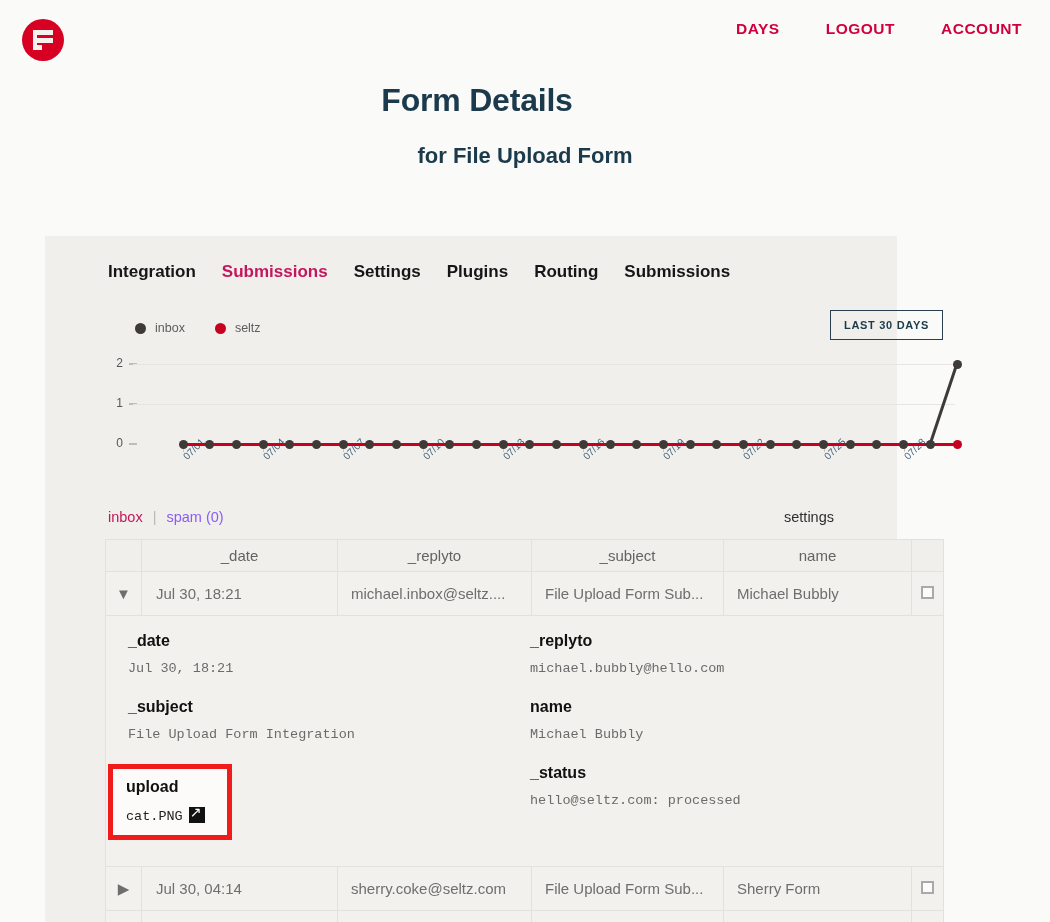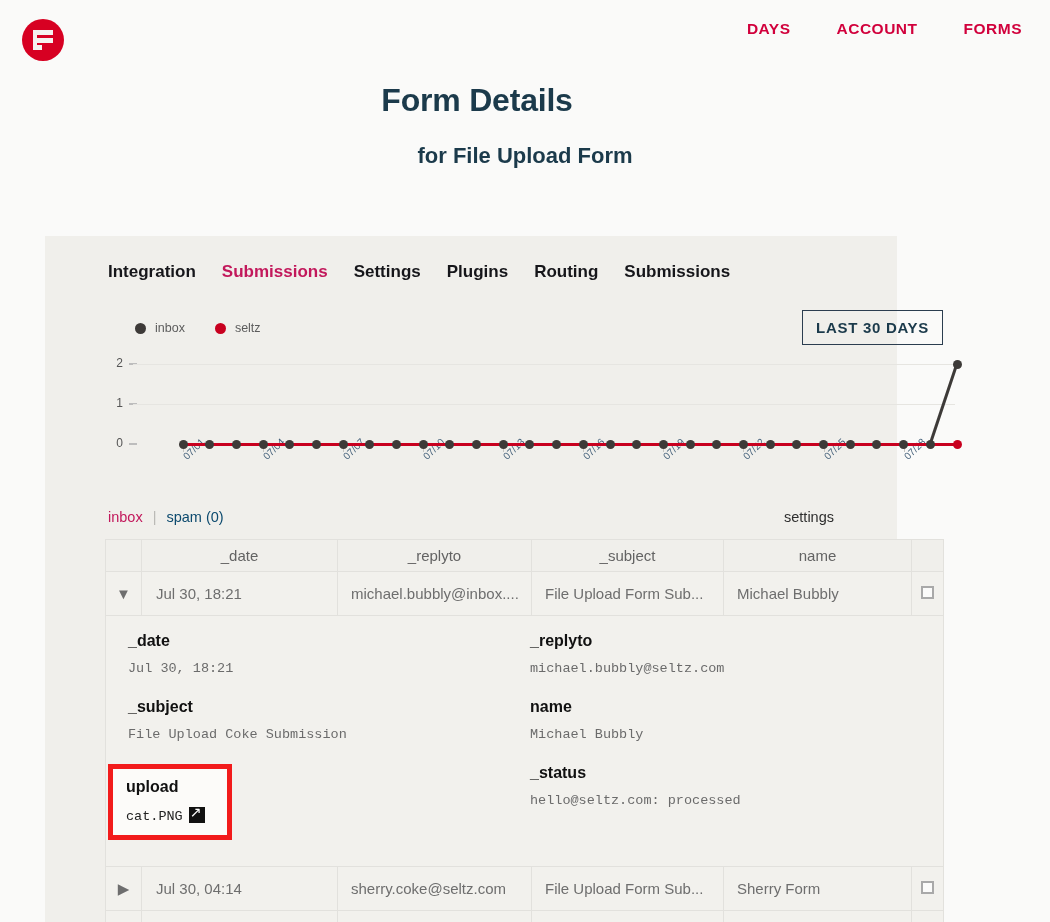--- a/index.html
+++ b/index.html
@@ -90,21 +90,21 @@
   .legend-item { display: flex; gap: 9px; align-items: center; }
   .legend-dot { width: 11px; height: 11px; border-radius: 50%; }
   .legend-label { font-size: 12.5px; color: #5c5c5c; }
 
   .range-btn {
     position: absolute; right: 62px; top: 8px;
     border: 1px solid #2b3d4f;
     background: transparent;
     color: #1b3a4b;
     font-family: "Liberation Sans", sans-serif;
-    font-size: 15px; font-weight: 700;
+    font-size: 11px; font-weight: 700;
     letter-spacing: 0.7px;
     padding: 8px 13px;
     cursor: pointer;
   }
 
   .plot { position: absolute; left: 0; top: 38px; width: 960px; height: 160px; }
 
   .ylabel {
     position: absolute; width: 18px; text-align: right;
     font-size: 12px; color: #555;
@@ -137,21 +137,21 @@
   }
   .pt.spam { background: #c8001f; }
 
   
   .filters {
     position: absolute; left: 63px; top: 273px;
     display: flex; align-items: center; gap: 10px;
     font-size: 14.5px;
   }
   .filters .lnk { color: #c2185b; cursor: pointer; }
-  .filters .lnk.muted { color: #0c4a6e; }
+  .filters .lnk.muted { color: #8b5cf6; }
   .filters .sep { color: #b8b7b3; }
   .settings-link {
     position: absolute; right: 63px; top: 273px;
     font-size: 14.5px; color: #2e2e2e; cursor: pointer;
   }
 
   
   .table {
     position: absolute; left: 60px; top: 303px;
     width: 838px;
@@ -242,22 +242,22 @@
 
 <div class="topbar">
   <div class="logo">
     <span class="bar stem"></span>
     <span class="bar b1"></span>
     <span class="bar b2"></span>
     <span class="bar b3"></span>
   </div>
   <div class="nav">
     <a href="#">DAYS</a>
+    <a href="#">LOGOUT</a>
     <a href="#">ACCOUNT</a>
-    <a href="#">FORMS</a>
   </div>
 </div>
 
 <div class="page-title">Form Details</div>
 <div class="page-subtitle">for File Upload Form</div>
 
 <div class="panel">
 
   <div class="tabs">
     <span class="tab">Integration</span>
@@ -426,54 +426,54 @@
         <th>name</th>
         <th></th>
       </tr>
     </thead>
     <tbody>
 
       <tr>
         <td class="arrow-cell">▼</td>
         <td class="cell-pad">Jul 30, 18:21</td>
         <td>
-            <span class="ellip">michael.bubbly@inbox....</span>
+            <span class="ellip">michael.inbox@seltz....</span>
           </td>
         <td>
             <span class="ellip">File Upload Form Sub...</span>
           </td>
         <td>
             <span class="ellip">Michael Bubbly</span>
           </td>
         <td class="cell-center"><span class="chk"></span></td>
       </tr>
 
       <tr>
         <td class="detail-td" colspan="6">
           <div class="detail">
             <div class="dcol left">
               <div class="dfield">
                 <div class="dkey">_date</div>
                 <div class="dval">Jul 30, 18:21</div>
               </div>
               <div class="dfield">
                 <div class="dkey">_subject</div>
-                <div class="dval">File Upload Coke Submission</div>
+                <div class="dval">File Upload Form Integration</div>
               </div>
               <div class="dfield">
                 <div class="dkey">upload</div>
                 <div class="dval dark">
                   <span>cat.PNG</span><span class="ext-icon"></span>
                 </div>
               </div>
             </div>
             <div class="dcol right">
               <div class="dfield">
                 <div class="dkey">_replyto</div>
-                <div class="dval">michael.bubbly@seltz.com</div>
+                <div class="dval">michael.bubbly@hello.com</div>
               </div>
               <div class="dfield">
                 <div class="dkey">name</div>
                 <div class="dval">Michael Bubbly</div>
               </div>
               <div class="dfield">
                 <div class="dkey">_status</div>
                 <div class="dval">hello@seltz.com: processed</div>
               </div>
             </div>

